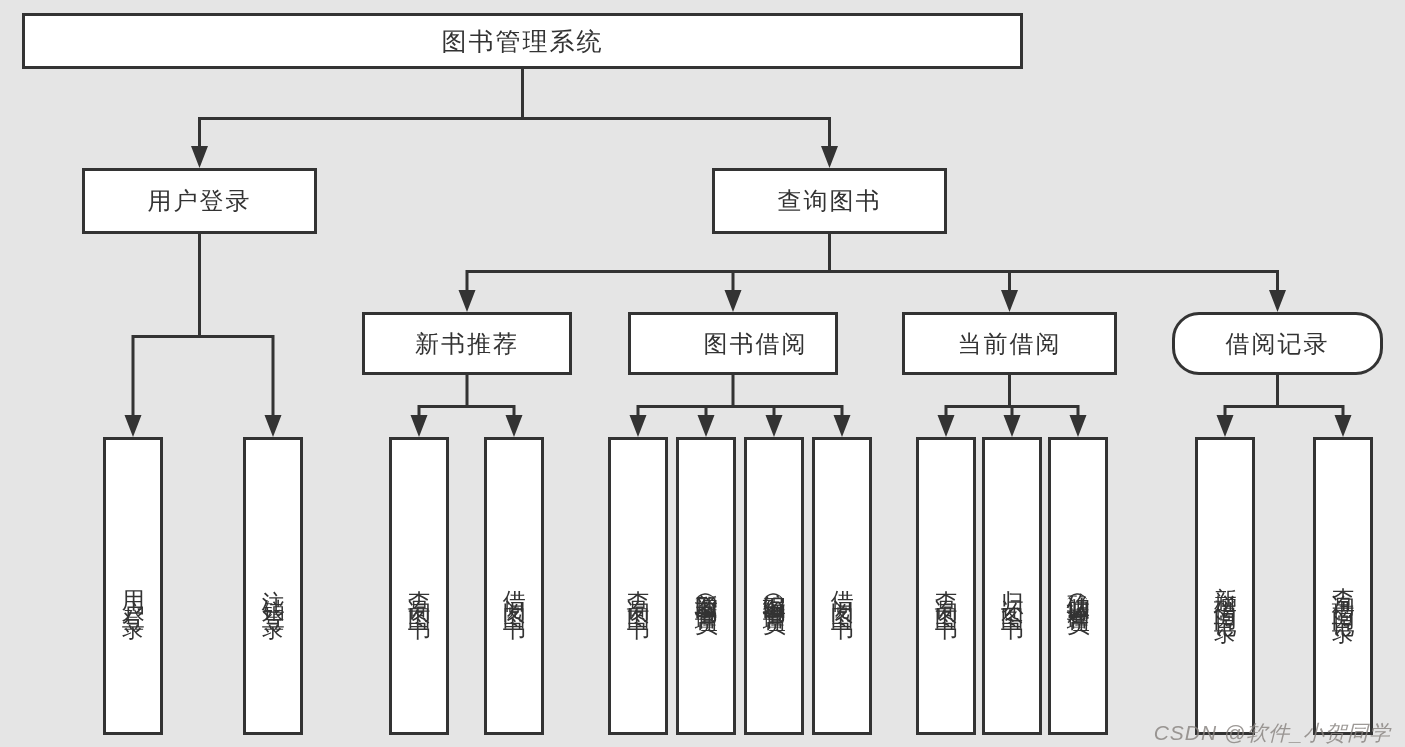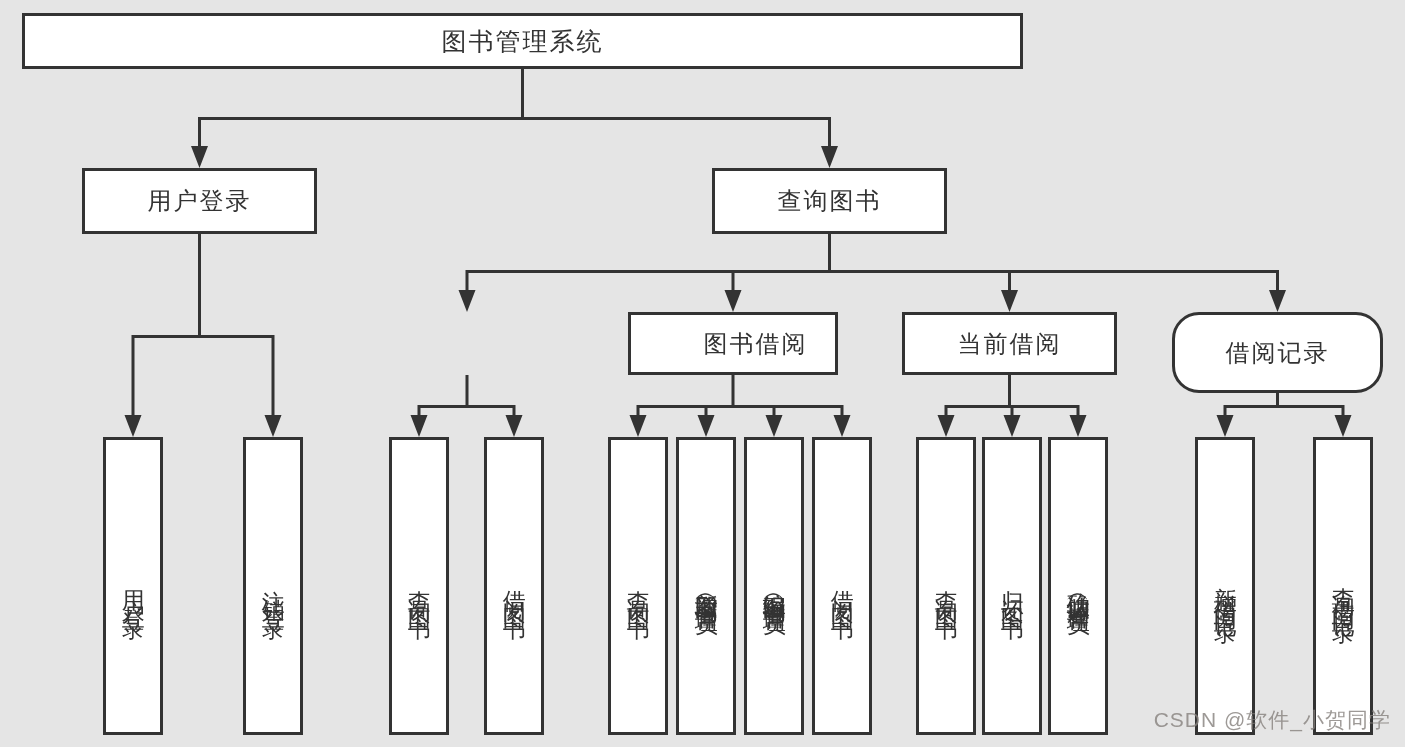--- a/index.html
+++ b/index.html
@@ -52,26 +52,27 @@
     letter-spacing: 0.12em;
     margin-bottom: -0.12em;
   }
   .leaf.mid .vlabel {
     letter-spacing: 0.30em;
     margin-bottom: -0.30em;
   }
   #watermark {
     position: absolute;
     right: 14px;
-    bottom: 13px;
+    bottom: 0;
     font-size: 21px;
     letter-spacing: 1px;
     color: rgba(135, 130, 127, 0.82);
     z-index: 3;
     white-space: nowrap;
+    font-style: italic;
   }
 </style>
 </head>
 <body>
 
 <div id="canvas">
 
   <svg id="connectors" viewBox="0 0 1405 747" xmlns="http://www.w3.org/2000/svg">
     <path fill="none" stroke="#333333" stroke-width="3" d="
       M522.5 68 V118.5
@@ -133,27 +134,30 @@
     <span class="hlabel">图书管理系统</span>
   </div>
 
   <div class="box" style="left:82px; top:168px; width:235px; height:66px;">
     <span class="hlabel">用户登录</span>
   </div>
   <div class="box" style="left:712px; top:168px; width:235px; height:66px;">
     <span class="hlabel">查询图书</span>
   </div>
 
+  <div class="box" style="left:362px; top:312px; width:210px; height:63px;">
+    <span class="hlabel">新书推荐</span>
+  </div>
   <div class="box" style="left:628px; top:312px; width:210px; height:63px;padding-left:45px;">
     <span class="hlabel">图书借阅</span>
   </div>
   <div class="box" style="left:902px; top:312px; width:215px; height:63px;justify-content:center;">
     <span class="hlabel">当前借阅</span>
   </div>
-  <div class="box" style="left:1172px; top:312px; width:211px; height:81px;border-radius:27px;">
+  <div class="box" style="left:1172px; top:312px; width:211px; height:63px;border-radius:27px;">
     <span class="hlabel">借阅记录</span>
   </div>
 
   <div class="box leaf" style="left:103px; top:437px; width:60px; height:298px;">
     <span class="vlabel">用户登录</span>
   </div>
   <div class="box leaf" style="left:243px; top:437px; width:60px; height:298px;">
     <span class="vlabel">注销登录</span>
   </div>
 

